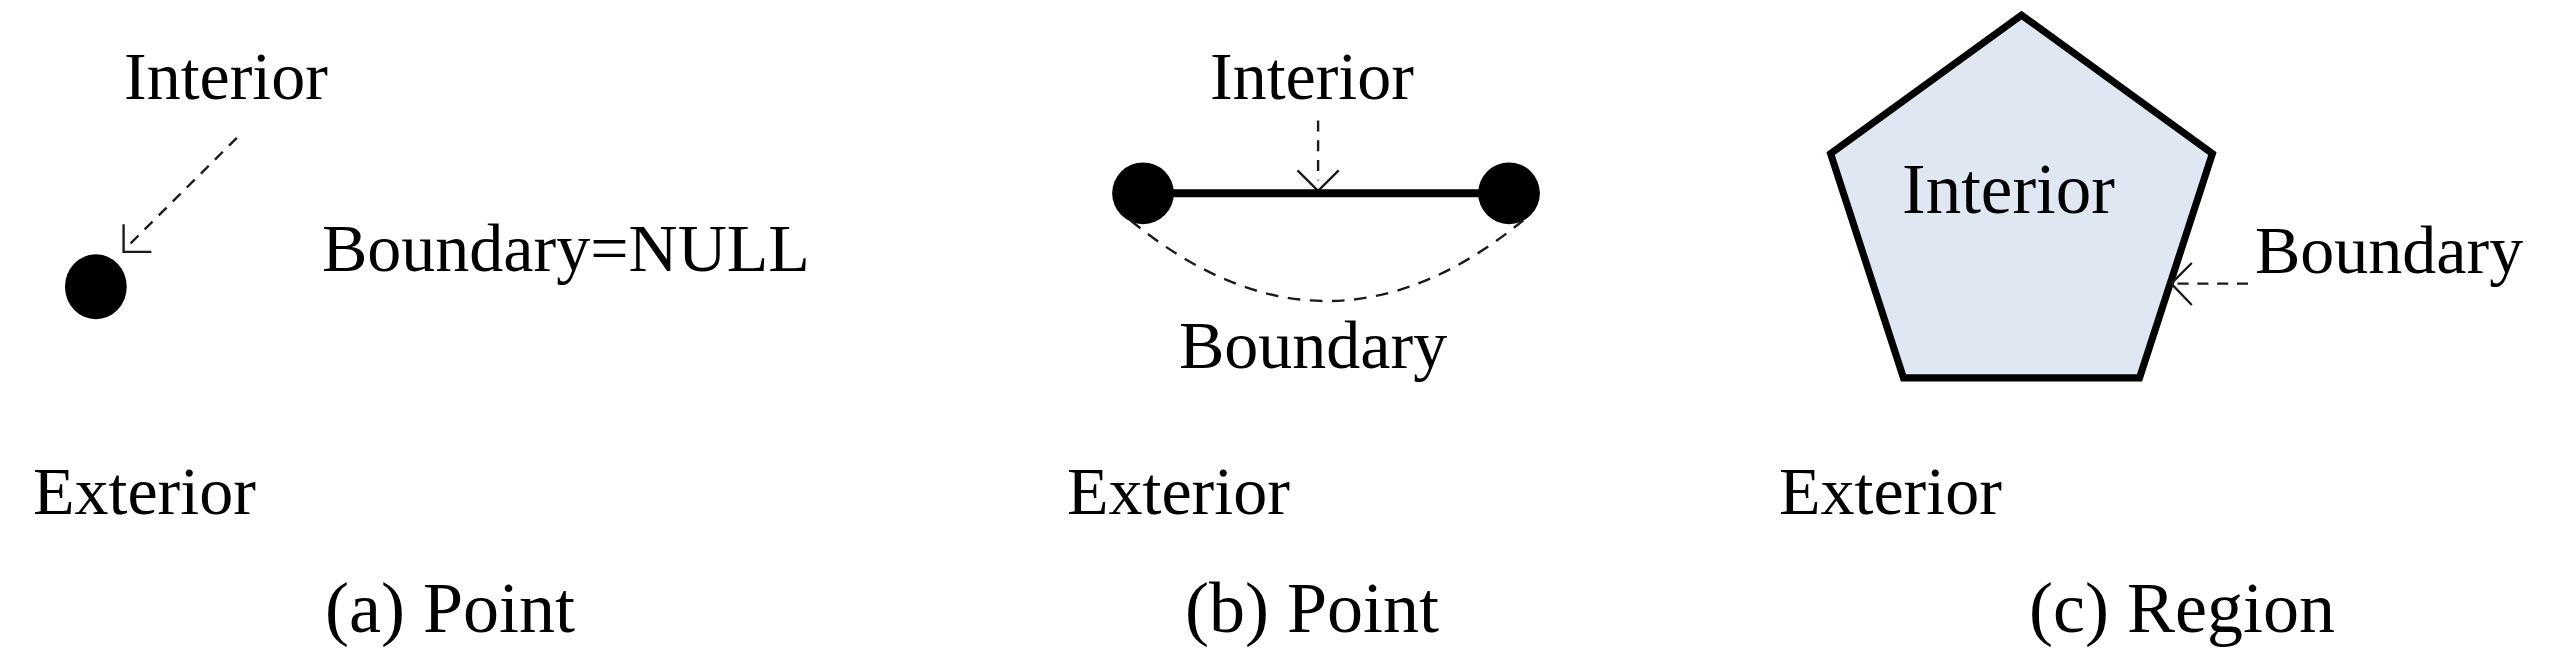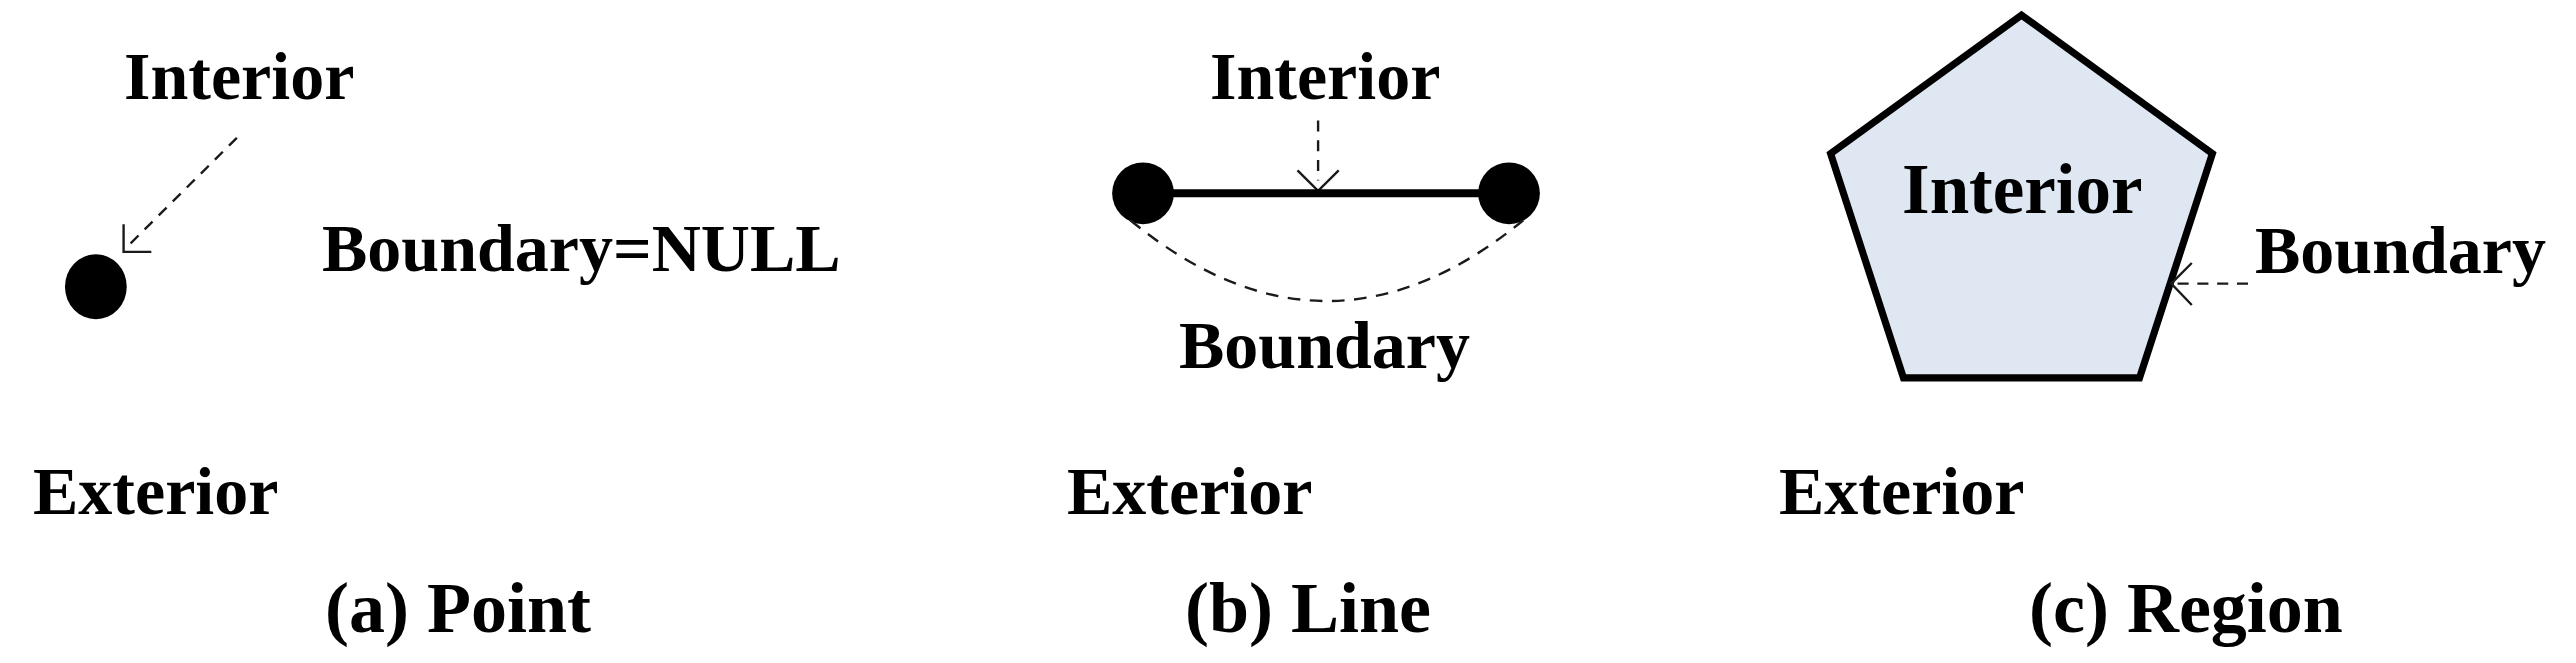--- a/index.html
+++ b/index.html
@@ -2,21 +2,21 @@
 <html style="font-size:12.7px"><head>
 <meta charset="utf-8">
 <style>
   html, body { margin: 0; padding: 0; background: #ffffff; }
   .stage {
     position: relative;
     width: 2576px;
     height: 663px;
     background: #ffffff;
     font-family: "Liberation Serif", "DejaVu Serif", serif;
-    font-weight: bold;
+    font-weight: normal;
     color: #000000;
     overflow: hidden;
   }
   svg.shapes {
     position: absolute;
     left: 0; top: 0;
     width: 2576px; height: 663px;
   }
   .lbl {
     position: absolute;
@@ -78,21 +78,21 @@
   </svg>
 
   <div class="lbl" id="lbl-a-interior">Interior</div>
   <div class="lbl" id="lbl-a-boundary">Boundary=NULL</div>
   <div class="lbl" id="lbl-a-exterior">Exterior</div>
   <div class="caption" id="cap-a">(a) Point</div>
 
   <div class="lbl" id="lbl-b-interior">Interior</div>
   <div class="lbl" id="lbl-b-boundary">Boundary</div>
   <div class="lbl" id="lbl-b-exterior">Exterior</div>
-  <div class="caption" id="cap-b">(b) Line</div>
+  <div class="caption" id="cap-b">(b) Point</div>
 
   <div class="lbl big" id="lbl-c-interior">Interior</div>
   <div class="lbl" id="lbl-c-boundary">Boundary</div>
   <div class="lbl" id="lbl-c-exterior">Exterior</div>
   <div class="caption" id="cap-c">(c) Region</div>
 
 </div>
 
 
 </body></html>

